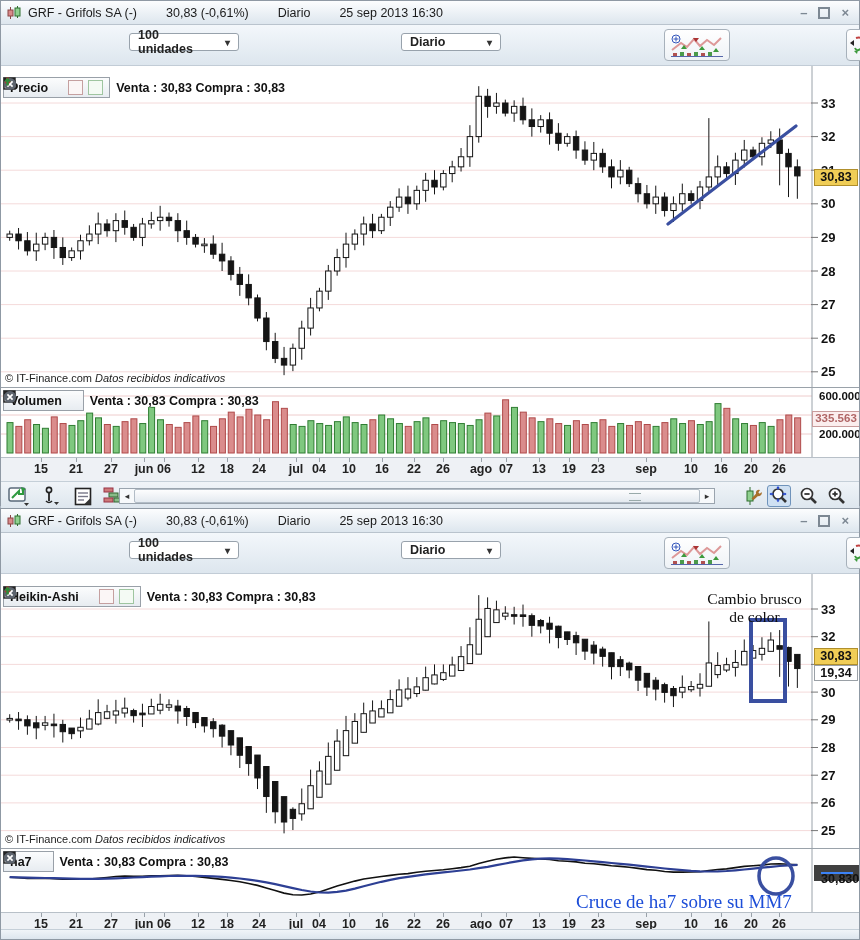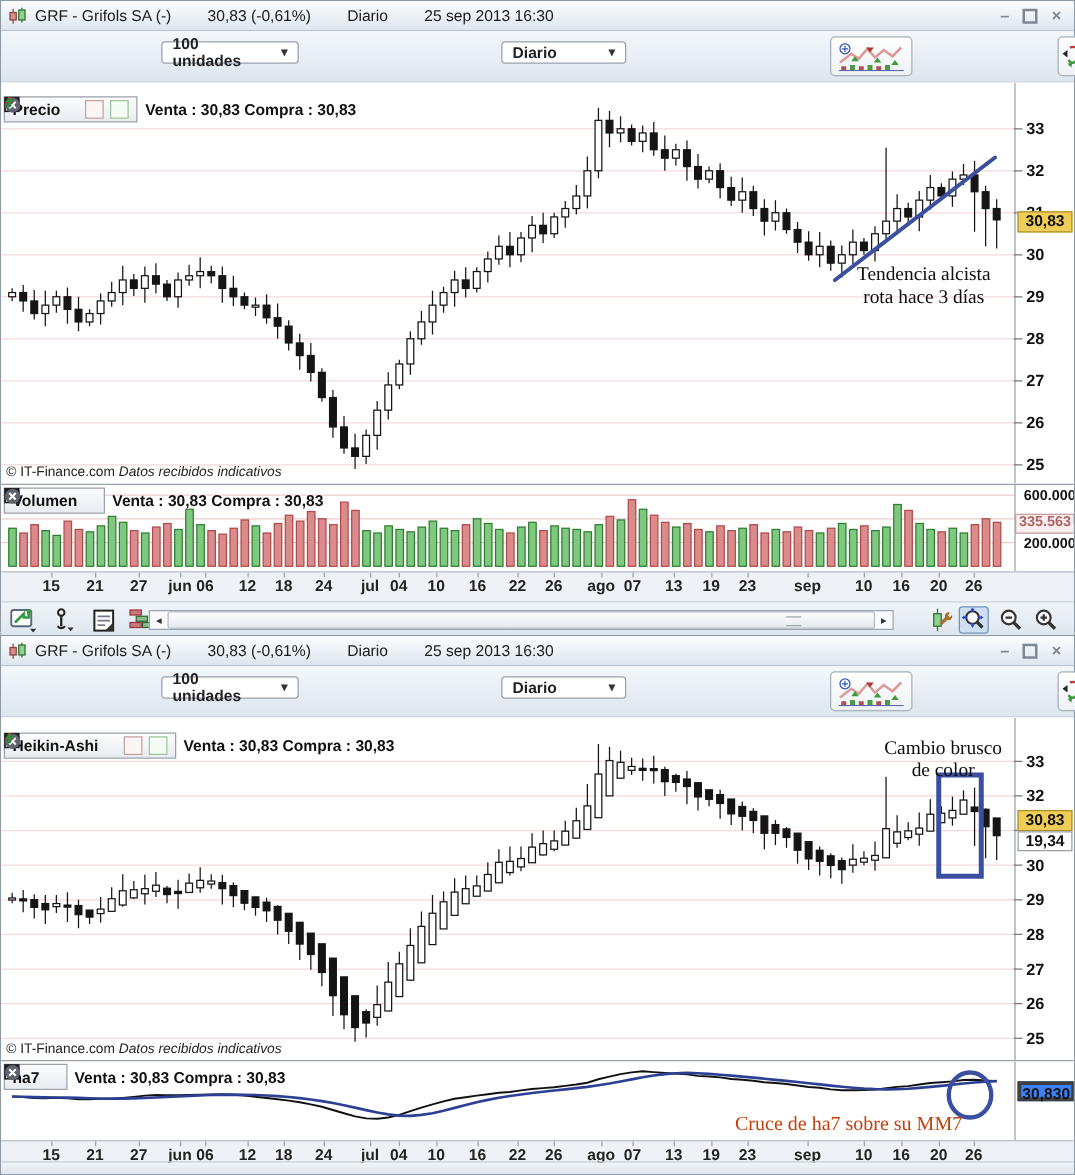--- a/index.html
+++ b/index.html
@@ -31,22 +31,22 @@
     text-shadow:0 0 2px #fff,0 0 2px #fff;}
   .hicon{display:inline-flex;align-items:center;justify-content:center;cursor:pointer;}
   .copyright{position:absolute;left:4px;bottom:3px;font-size:11px;color:#222;white-space:nowrap;z-index:4;}
   .copyright .ital{font-style:italic;}
   .anno{position:absolute;font-family:"Liberation Serif",serif;font-size:15.5px;color:#0d0d0d;
     text-align:center;line-height:1.18;z-index:4;}
   .tag{position:absolute;font-size:12.5px;font-weight:bold;text-align:center;box-sizing:border-box;z-index:6;line-height:15px;}
   .tag.yellow{background:#f0cd56;border:1px solid #b08f2c;color:#111;}
   .tag.white{background:#fff;border:1px solid #9aa0a6;color:#111;}
   .tag.volcur{background:#fbeeee;border:1px solid #c89c9c;color:#b06666;font-size:11.5px;line-height:13px;}
-  .tag.ha7cur{background:#3b82f6;border:3px solid #404040;color:#111;}
-  .cruce{position:absolute;font-family:"Liberation Serif",serif;font-size:16px;color:#c2410c;z-index:6;white-space:nowrap;margin-left:12px;}
+  .tag.ha7cur{background:#3b82f6;border:7px solid #404040;color:#111;}
+  .cruce{position:absolute;font-family:"Liberation Serif",serif;font-size:19px;color:#1d4ed8;z-index:6;white-space:nowrap;}
   
   .xaxis{position:relative;height:23px;background:#eef1f5;border-top:1px solid #b8c0c8;overflow:hidden;}
   .xaxis span{position:absolute;top:4px;transform:translateX(-50%);font-size:12.5px;font-weight:bold;color:#222;}
   .xaxis i{position:absolute;top:0;width:1px;height:4px;background:#99a1a9;}
   
   .navbar{height:28px;background:linear-gradient(#f0f4f8,#dce5ed);border-top:1px solid #c5cfd8;position:relative;}
   .nico{position:absolute;top:3px;width:24px;height:22px;display:flex;align-items:center;justify-content:center;cursor:pointer;}
   .nico.sel{background:#cfe0f2;border:1px solid #6f93bb;border-radius:3px;box-sizing:border-box;}
   .scrolltrack{position:absolute;left:118px;top:6px;width:596px;height:16px;background:#f7f9fb;
     border:1px solid #9aa4ae;box-sizing:border-box;display:flex;align-items:center;}
@@ -354,24 +354,20 @@
             </svg>
         </span>
         <span class="hicon" style="border:1px solid #9fc5a0;background:#f4faf4;width:13px;height:13px;">
           <svg width="9" height="9" viewBox="0 0 9 9">
               <path d="M4.5 0.5 L8 4.5 H5.8 V8.5 H3.2 V4.5 H1 z" fill="#2f8a3a"></path>
             </svg>
         </span>
       </span>
       <span class="venta">Venta : 30,83 Compra : 30,83</span>
     </div>
-    <div class="anno" style="left:658px;top:145px;width:160px;">
-      <div>Tendencia alcista</div>
-      <div>rota hace 3 días</div>
-    </div>
     <div class="tag yellow" style="left:813px;top:103px;width:44px;height:17px;">30,83</div>
     <div class="copyright">
       <span>© IT-Finance.com</span> <span class="ital">Datos recibidos indicativos</span>
     </div>
   </div>
 
   <div class="chartarea" style="height:69px;border-top:1px solid #9aa2aa;">
     <svg id="svg-vol" width="860" height="69">
         <line x1="0" x2="811" y1="8" y2="8" stroke="#eecccc"></line>
         <text x="818" y="12" font-size="11.5" font-weight="bold" fill="#111" font-family="&quot;Liberation Sans&quot;,sans-serif">600.000</text>

